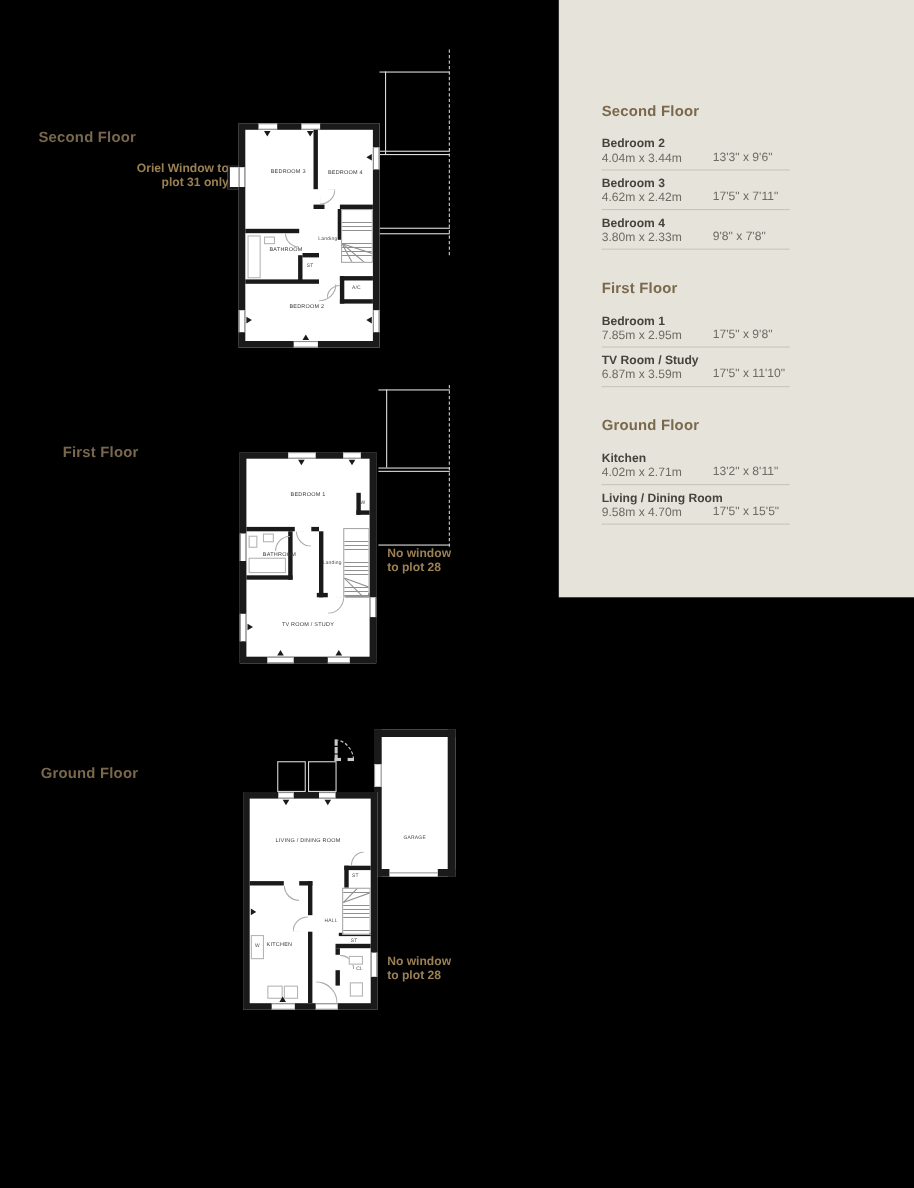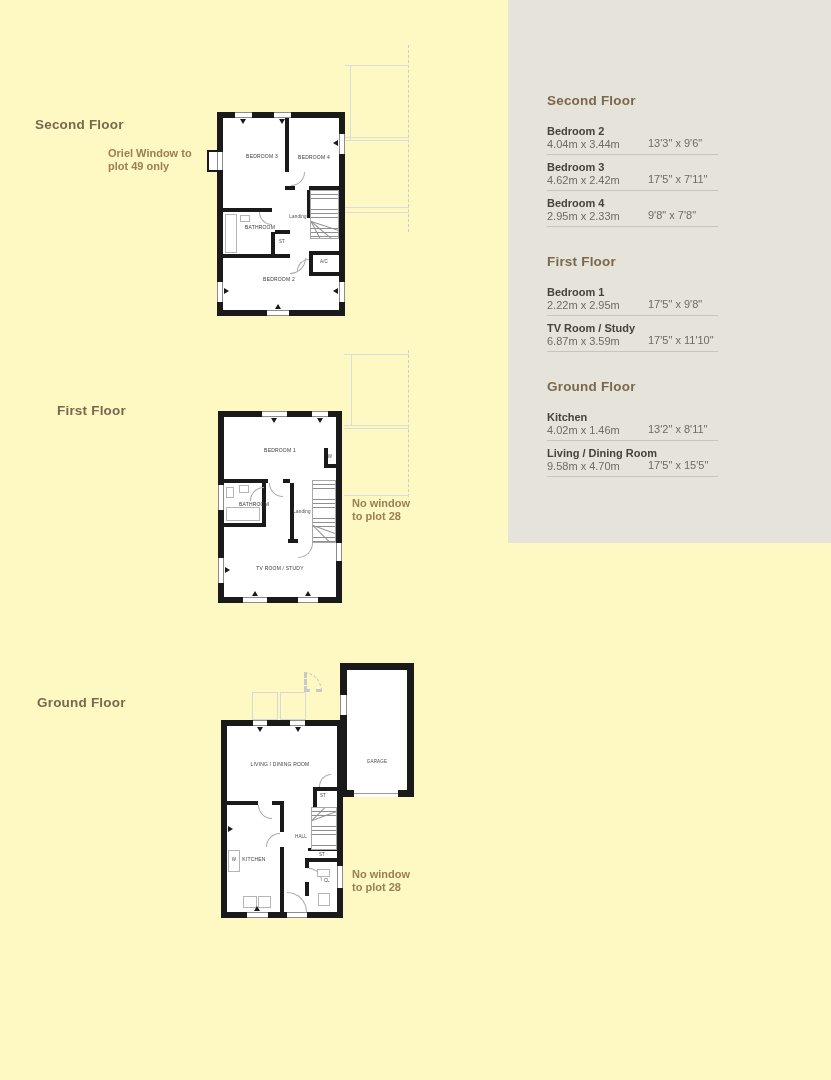--- a/index.html
+++ b/index.html
@@ -1,35 +1,35 @@
 <!DOCTYPE html>
 <html><head>
 <meta charset="utf-8">
 <style>
   * { margin:0; padding:0; box-sizing:border-box; }
   html,body { background:#fff; }
   body { font-family:"Liberation Sans", sans-serif; }
-  .canvas { position:relative; width:831px; height:1080px; background:#fef9c3; overflow:hidden; }
+  .canvas { position:relative; width:831px; height:1080px; background:#000000; overflow:hidden; }
 
   
   .panel { position:absolute; left:508px; top:0; width:323px; height:543px;
            background:#e6e3da; padding:94px 0 0 39px; }
   .panel-heading { font-size:13.5px; font-weight:bold; color:#7a684c; line-height:14px; margin-bottom:11px; letter-spacing:.2px; }
   .panel-section { margin-top:0; }
   .panel-section + .panel-section { margin-top:28px; }
   .dim-row { position:relative; width:171px; padding:6px 0 4px; border-bottom:1px solid #c9c5b9; }
   .dim-name { font-size:11px; font-weight:bold; color:#45433d; line-height:12px; }
   .dim-metric { font-size:11px; color:#6d6b64; line-height:12px; margin-top:1px; }
   .dim-imp { position:absolute; left:101px; bottom:5px; font-size:11px; color:#6d6b64; }
 
   
   .floor-label { position:absolute; font-size:13.5px; font-weight:bold; color:#7a684c; letter-spacing:.2px; }
   .annot { position:absolute; font-size:11px; font-weight:bold; color:#9a8054; line-height:13px; }
   .annot span { display:block; }
-  .annot-right { text-align:left; }
+  .annot-right { text-align:right; }
 
   
   .plan { position:absolute; background:#fff; border:6px solid #1a1a1a; }
   .gar { position:absolute; background:#fff; }
   .wall { position:absolute; background:#1a1a1a; }
   .win { position:absolute; background:#fff; }
   .win-h { border-top:1px solid #8c8c8c; border-bottom:1px solid #8c8c8c; }
   .win-v { border-left:1px solid #8c8c8c; border-right:1px solid #8c8c8c; }
   .rlabel { position:absolute; font-size:5px; color:#3a3a3a; text-align:center; letter-spacing:.2px; line-height:6px; }
   .rlabel.sm { font-size:4.5px; color:#4a4a4a; }
@@ -66,61 +66,61 @@
         <div class="dim-metric">4.04m x 3.44m</div>
         <div class="dim-imp">13'3" x 9'6"</div>
       </div>
       <div class="dim-row">
         <div class="dim-name">Bedroom 3</div>
         <div class="dim-metric">4.62m x 2.42m</div>
         <div class="dim-imp">17'5" x 7'11"</div>
       </div>
       <div class="dim-row">
         <div class="dim-name">Bedroom 4</div>
-        <div class="dim-metric">2.95m x 2.33m</div>
+        <div class="dim-metric">3.80m x 2.33m</div>
         <div class="dim-imp">9'8" x 7'8"</div>
       </div>
     </section>
 
     <section class="panel-section">
       <h2 class="panel-heading">First Floor</h2>
       <div class="dim-row">
         <div class="dim-name">Bedroom 1</div>
-        <div class="dim-metric">2.22m x 2.95m</div>
+        <div class="dim-metric">7.85m x 2.95m</div>
         <div class="dim-imp">17'5" x 9'8"</div>
       </div>
       <div class="dim-row">
         <div class="dim-name">TV Room / Study</div>
         <div class="dim-metric">6.87m x 3.59m</div>
         <div class="dim-imp">17'5" x 11'10"</div>
       </div>
     </section>
 
     <section class="panel-section">
       <h2 class="panel-heading">Ground Floor</h2>
       <div class="dim-row">
         <div class="dim-name">Kitchen</div>
-        <div class="dim-metric">4.02m x 1.46m</div>
+        <div class="dim-metric">4.02m x 2.71m</div>
         <div class="dim-imp">13'2" x 8'11"</div>
       </div>
       <div class="dim-row">
         <div class="dim-name">Living / Dining Room</div>
         <div class="dim-metric">9.58m x 4.70m</div>
         <div class="dim-imp">17'5" x 15'5"</div>
       </div>
     </section>
   </aside>
 
   <div class="floor-label" style="left:35px; top:117px;">Second Floor</div>
   <div class="floor-label" style="left:57px; top:403px;">First Floor</div>
   <div class="floor-label" style="left:37px; top:695px;">Ground Floor</div>
 
   <div class="annot annot-right" style="left:108px; top:147px; width:100px;">
     <span>Oriel Window to</span>
-    <span>plot 49 only</span>
+    <span>plot 31 only</span>
   </div>
   <div class="annot" style="left:352px; top:497px;">
     <span>No window</span>
     <span>to plot 28</span>
   </div>
   <div class="annot" style="left:352px; top:868px;">
     <span>No window</span>
     <span>to plot 28</span>
   </div>
   <div class="annot" style="left:352px; top:676px;">

